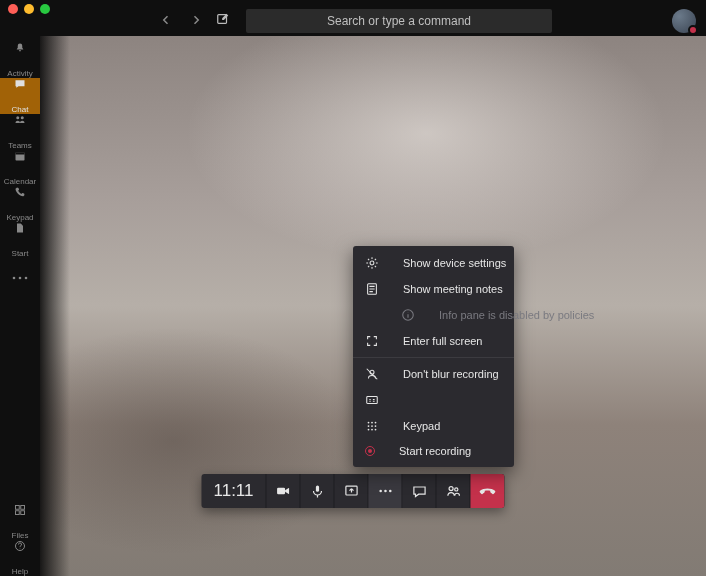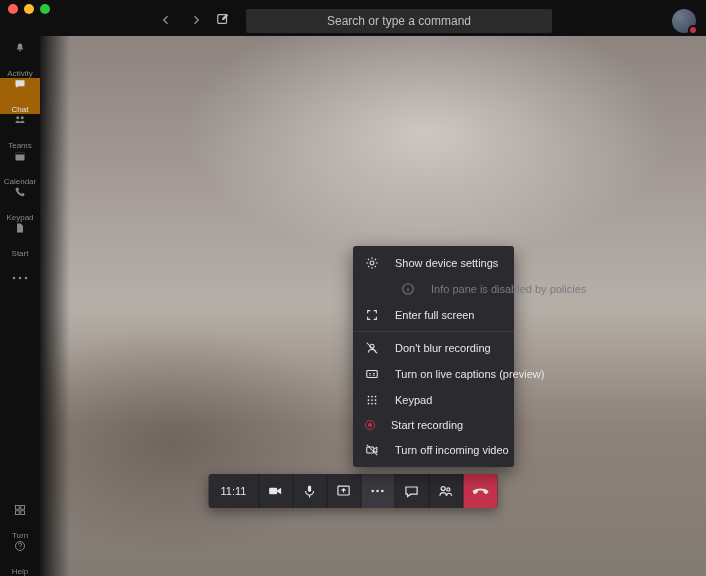--- a/index.html
+++ b/index.html
@@ -32,31 +32,31 @@
 .rail-more { color: #888; padding: 8px 0; }
 .rail-more svg { width: 16px; height: 4px; }
 
 
 .stage { position: absolute; top: 36px; left: 40px; right: 0; bottom: 0; background: linear-gradient(180deg,#8d8480 0%,#a79e9a 30%,#b6afa8 50%,#8e827a 72%,#827b74 100%); filter: blur(0.2px); overflow: hidden; }
 .stage::before { content:""; position:absolute; inset:0; background: radial-gradient(ellipse 60% 40% at 58% 18%, rgba(245,240,235,0.55), transparent 60%), radial-gradient(ellipse 40% 30% at 20% 75%, rgba(60,50,45,0.35), transparent 70%); }
 .dark-left { position:absolute; left:0; top:0; bottom:0; width:30px; background:linear-gradient(90deg,rgba(12,12,12,0.9),transparent); }
 
 
 .menu { position: absolute; left: 353px; top: 246px; width: 161px; background: #2b2a2f; border-radius: 3px; box-shadow: 0 6px 18px rgba(0,0,0,0.5); z-index: 60; padding: 4px 0; }
-.menu-item { display: flex; align-items: center; gap: 16px; padding: 6px 12px; color: #e6e6e6; font-size: 11px; cursor: pointer; }
+.menu-item { display: flex; align-items: center; gap: 24px; padding: 6px 12px; color: #e6e6e6; font-size: 11px; cursor: pointer; }
 .menu-item.disabled { color: #7a7a80; cursor: default; margin-left: 36px; }
 .menu-item svg { width: 14px; height: 14px; flex-shrink: 0; }
 .menu-item .mi-label { white-space: nowrap; }
 .menu-divider { height: 1px; background: #3c3b40; margin: 3px 0; }
 .rec-dot { width: 10px; height: 10px; border: 1.5px solid #c4314b; border-radius: 50%; position: relative; }
 .rec-dot::after { content:""; position:absolute; inset:2px; background:#c4314b; border-radius:50%; }
 
 
 .call-bar { position: absolute; left: 50%; transform: translateX(-50%); bottom: 68px; height: 34px; display: flex; background: #2b2a2f; border-radius: 3px; box-shadow: 0 4px 12px rgba(0,0,0,0.4); z-index: 55; overflow: hidden; }
-.cb-time { display:flex; align-items:center; justify-content:center; padding: 4px 12px; color: #e6e6e6; font-size: 11px; border-right: 1px solid #1e1d22; text-align: right; }
+.cb-time { display:flex; align-items:center; justify-content:center; padding: 4px 12px; color: #e6e6e6; font-size: 17px; border-right: 1px solid #1e1d22; text-align: right; }
 .cb-btn { width: 34px; height: 34px; display:flex; align-items:center; justify-content:center; color:#e6e6e6; cursor:pointer; border-right: 1px solid #1e1d22; }
 .cb-btn svg { width: 16px; height: 16px; }
 .cb-btn.active { background: #3a393f; }
 .cb-hangup { background: #c4314b; border-right: none; }
 .cb-hangup svg { width: 20px; height: 20px; }
 </style>
 </head>
 <body>
 
 <div class="window">
@@ -142,21 +142,21 @@
         </svg>
     </div>
     <div class="rail-spacer"></div>
     <div class="rail-item">
       <svg viewBox="0 0 16 16" fill="none" stroke="currentColor" stroke-width="1.3">
           <rect x="2" y="2" width="5" height="5"></rect>
           <rect x="9" y="2" width="5" height="5"></rect>
           <rect x="2" y="9" width="5" height="5"></rect>
           <rect x="9" y="9" width="5" height="5"></rect>
         </svg>
-      <span class="rail-label">Turn</span>
+      <span class="rail-label">Files</span>
     </div>
     <div class="rail-item">
       <svg viewBox="0 0 16 16" fill="none" stroke="currentColor" stroke-width="1.3">
           <circle cx="8" cy="8" r="6"></circle>
           <path d="M6 6a2 2 0 1 1 3 1.7c-.7.4-1 .8-1 1.8"></path>
           <circle cx="8" cy="11.5" r=".6" fill="currentColor" stroke="none"></circle>
         </svg>
       <span class="rail-label">Help</span>
     </div>
   </div>
@@ -166,20 +166,27 @@
   </div>
 
   <div class="menu">
     <div class="menu-item">
       <svg viewBox="0 0 16 16" fill="none" stroke="currentColor" stroke-width="1.2">
           <circle cx="8" cy="8" r="2.2"></circle>
           <path d="M8 1.5v2M8 12.5v2M14.5 8h-2M3.5 8h-2M12.6 3.4l-1.4 1.4M4.8 11.2l-1.4 1.4M12.6 12.6l-1.4-1.4M4.8 4.8 3.4 3.4"></path>
         </svg>
       <span class="mi-label">Show device settings</span>
     </div>
+    <div class="menu-item">
+      <svg viewBox="0 0 16 16" fill="none" stroke="currentColor" stroke-width="1.2">
+          <rect x="3" y="2" width="10" height="12" rx="1"></rect>
+          <path d="M5 5h6M5 8h6M5 11h4"></path>
+        </svg>
+      <span class="mi-label">Show meeting notes</span>
+    </div>
     <div class="menu-item disabled">
       <svg viewBox="0 0 16 16" fill="none" stroke="currentColor" stroke-width="1.2">
           <circle cx="8" cy="8" r="6"></circle>
           <path d="M8 7v4M8 5v.5"></path>
         </svg>
       <span class="mi-label">Info pane is disabled by policies</span>
     </div>
     <div class="menu-item">
       <svg viewBox="0 0 16 16" fill="none" stroke="currentColor" stroke-width="1.2">
           <path d="M3 6V3h3M13 6V3h-3M3 10v3h3M13 10v3h-3"></path>
@@ -193,48 +200,39 @@
           <path d="M4 13c0-2 1.8-3.2 4-3.2s4 1.2 4 3.2"></path>
           <path d="M2 2l12 12"></path>
         </svg>
       <span class="mi-label">Don't blur recording</span>
     </div>
     <div class="menu-item">
       <svg viewBox="0 0 16 16" fill="none" stroke="currentColor" stroke-width="1.2">
           <rect x="2" y="4" width="12" height="8" rx="1"></rect>
           <path d="M5 7.5h1.5M5 9.5h1.5M9 7.5h2M9 9.5h2"></path>
         </svg>
-      <span class="mi-label">Turn on live captions (preview)</span>
     </div>
     <div class="menu-item">
       <svg viewBox="0 0 16 16" fill="currentColor">
           <circle cx="4" cy="4" r="1"></circle>
           <circle cx="8" cy="4" r="1"></circle>
           <circle cx="12" cy="4" r="1"></circle>
           <circle cx="4" cy="8" r="1"></circle>
           <circle cx="8" cy="8" r="1"></circle>
           <circle cx="12" cy="8" r="1"></circle>
           <circle cx="4" cy="12" r="1"></circle>
           <circle cx="8" cy="12" r="1"></circle>
           <circle cx="12" cy="12" r="1"></circle>
         </svg>
       <span class="mi-label">Keypad</span>
     </div>
     <div class="menu-item">
       <span class="rec-dot"></span>
       <span class="mi-label">Start recording</span>
     </div>
-    <div class="menu-item">
-      <svg viewBox="0 0 16 16" fill="none" stroke="currentColor" stroke-width="1.2">
-          <rect x="2" y="4.5" width="8" height="7" rx="1"></rect>
-          <path d="M10 7l3.5-2v6L10 9"></path>
-          <path d="M2 2l12 12"></path>
-        </svg>
-      <span class="mi-label">Turn off incoming video</span>
-    </div>
   </div>
 
   <div class="call-bar">
     <div class="cb-time">11:11</div>
     <div class="cb-btn">
       <svg viewBox="0 0 20 20" fill="currentColor">
           <rect x="2" y="6" width="10" height="8" rx="1.5"></rect>
           <path d="M12 9l5-3v8l-5-3z"></path>
         </svg>
     </div>

